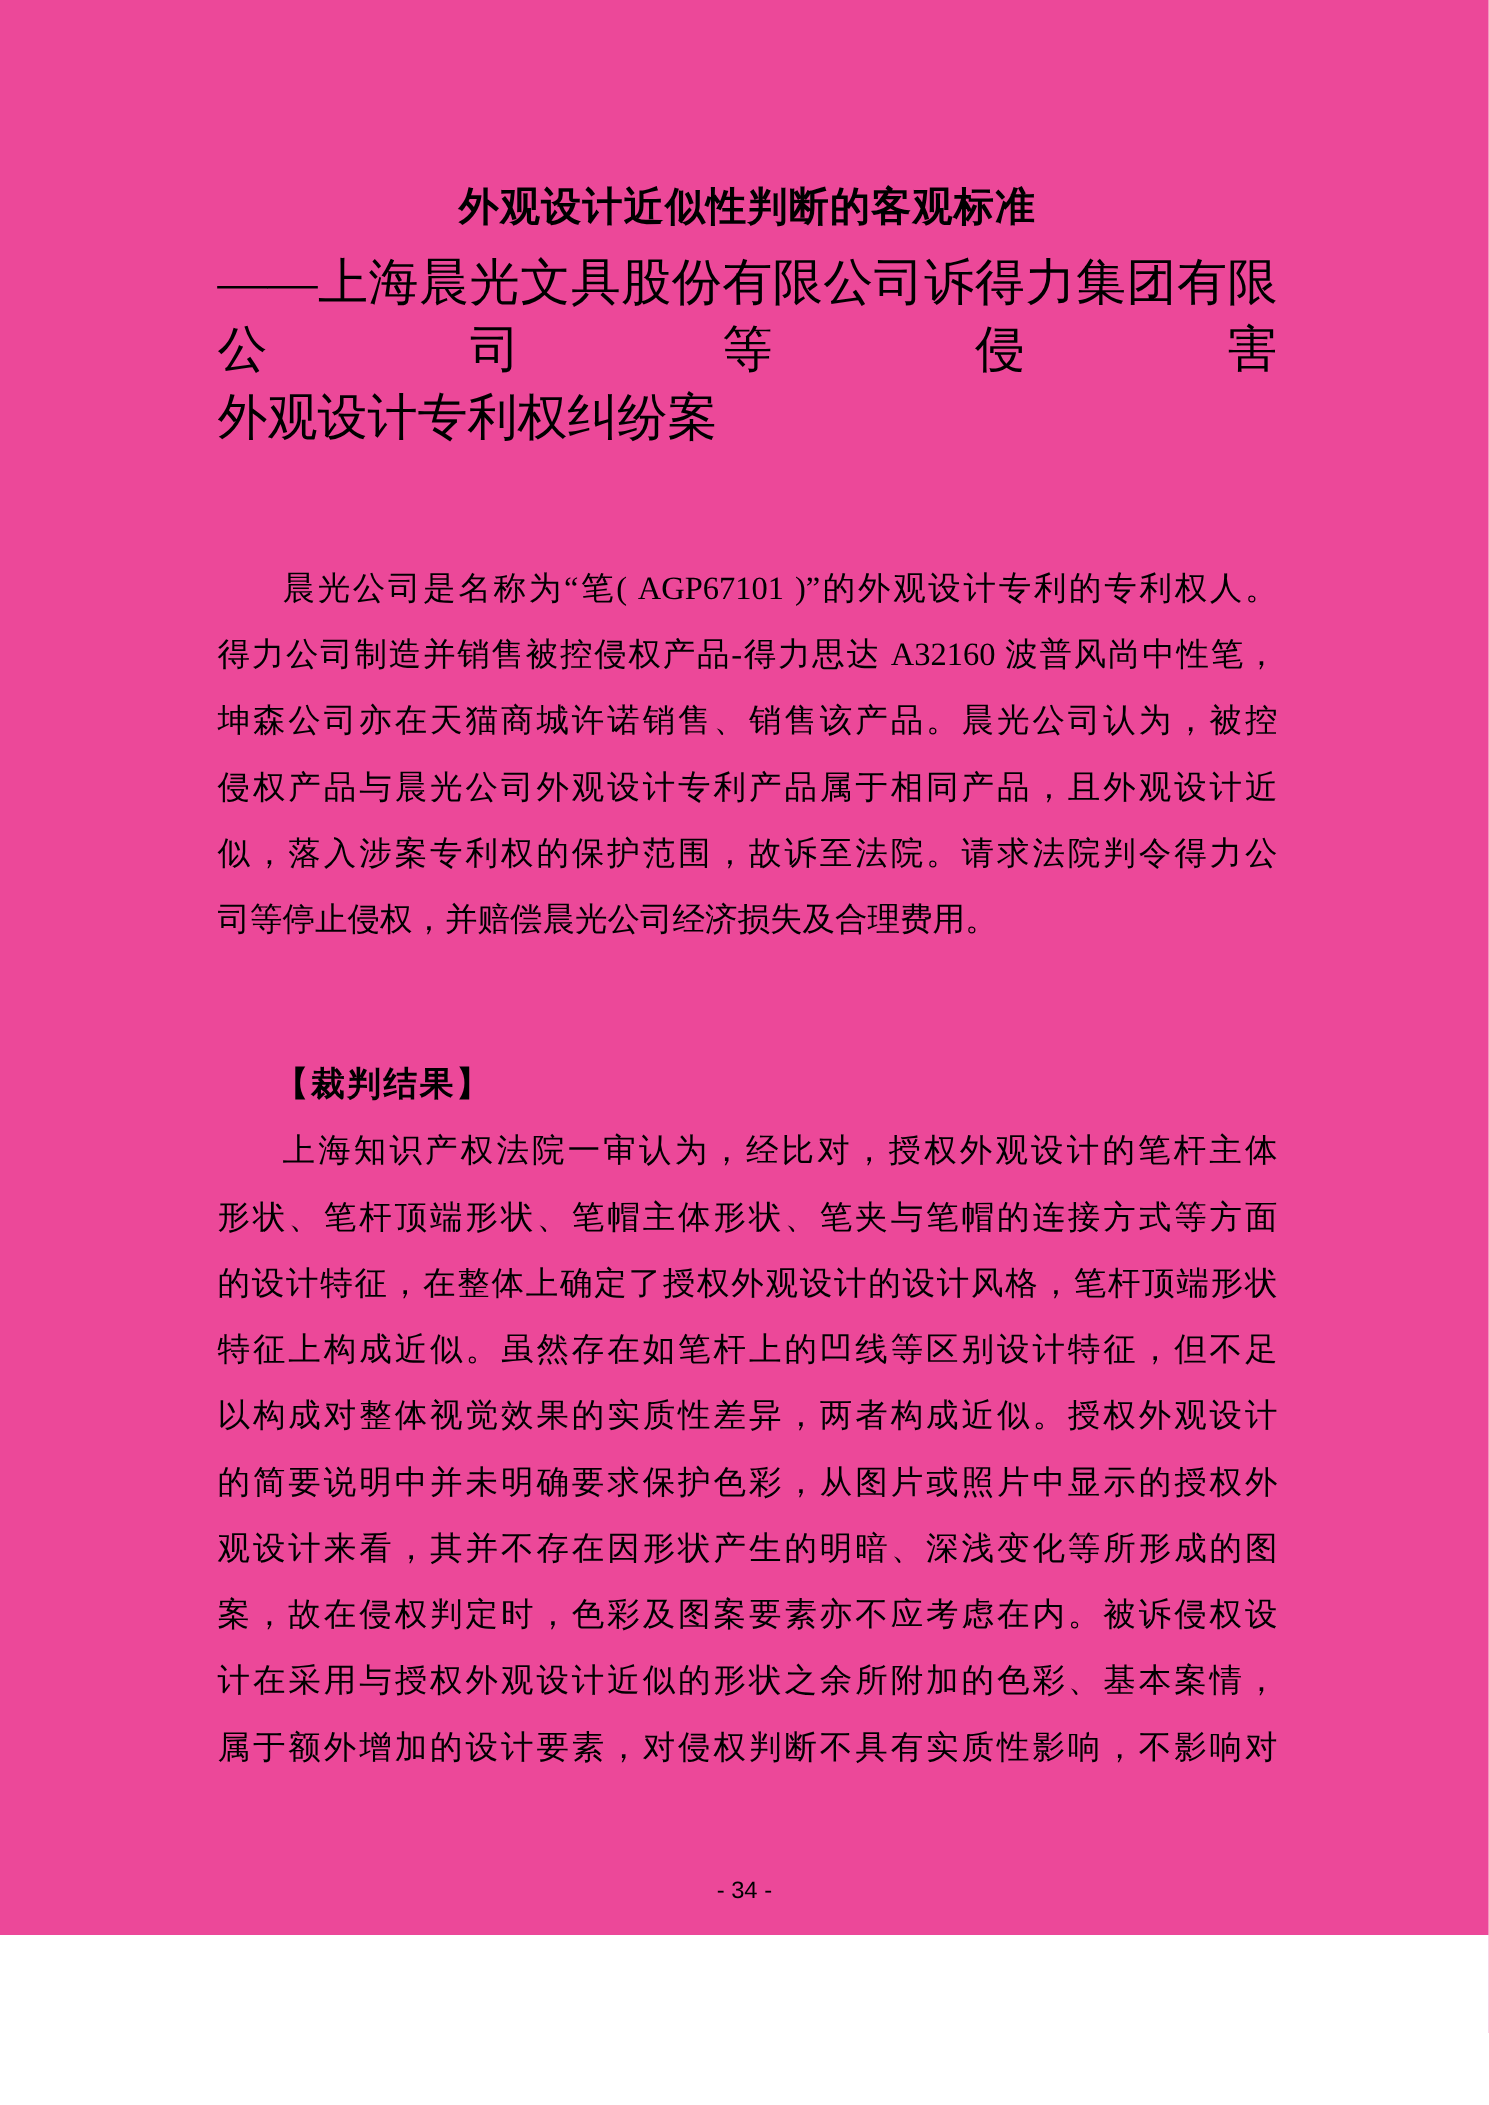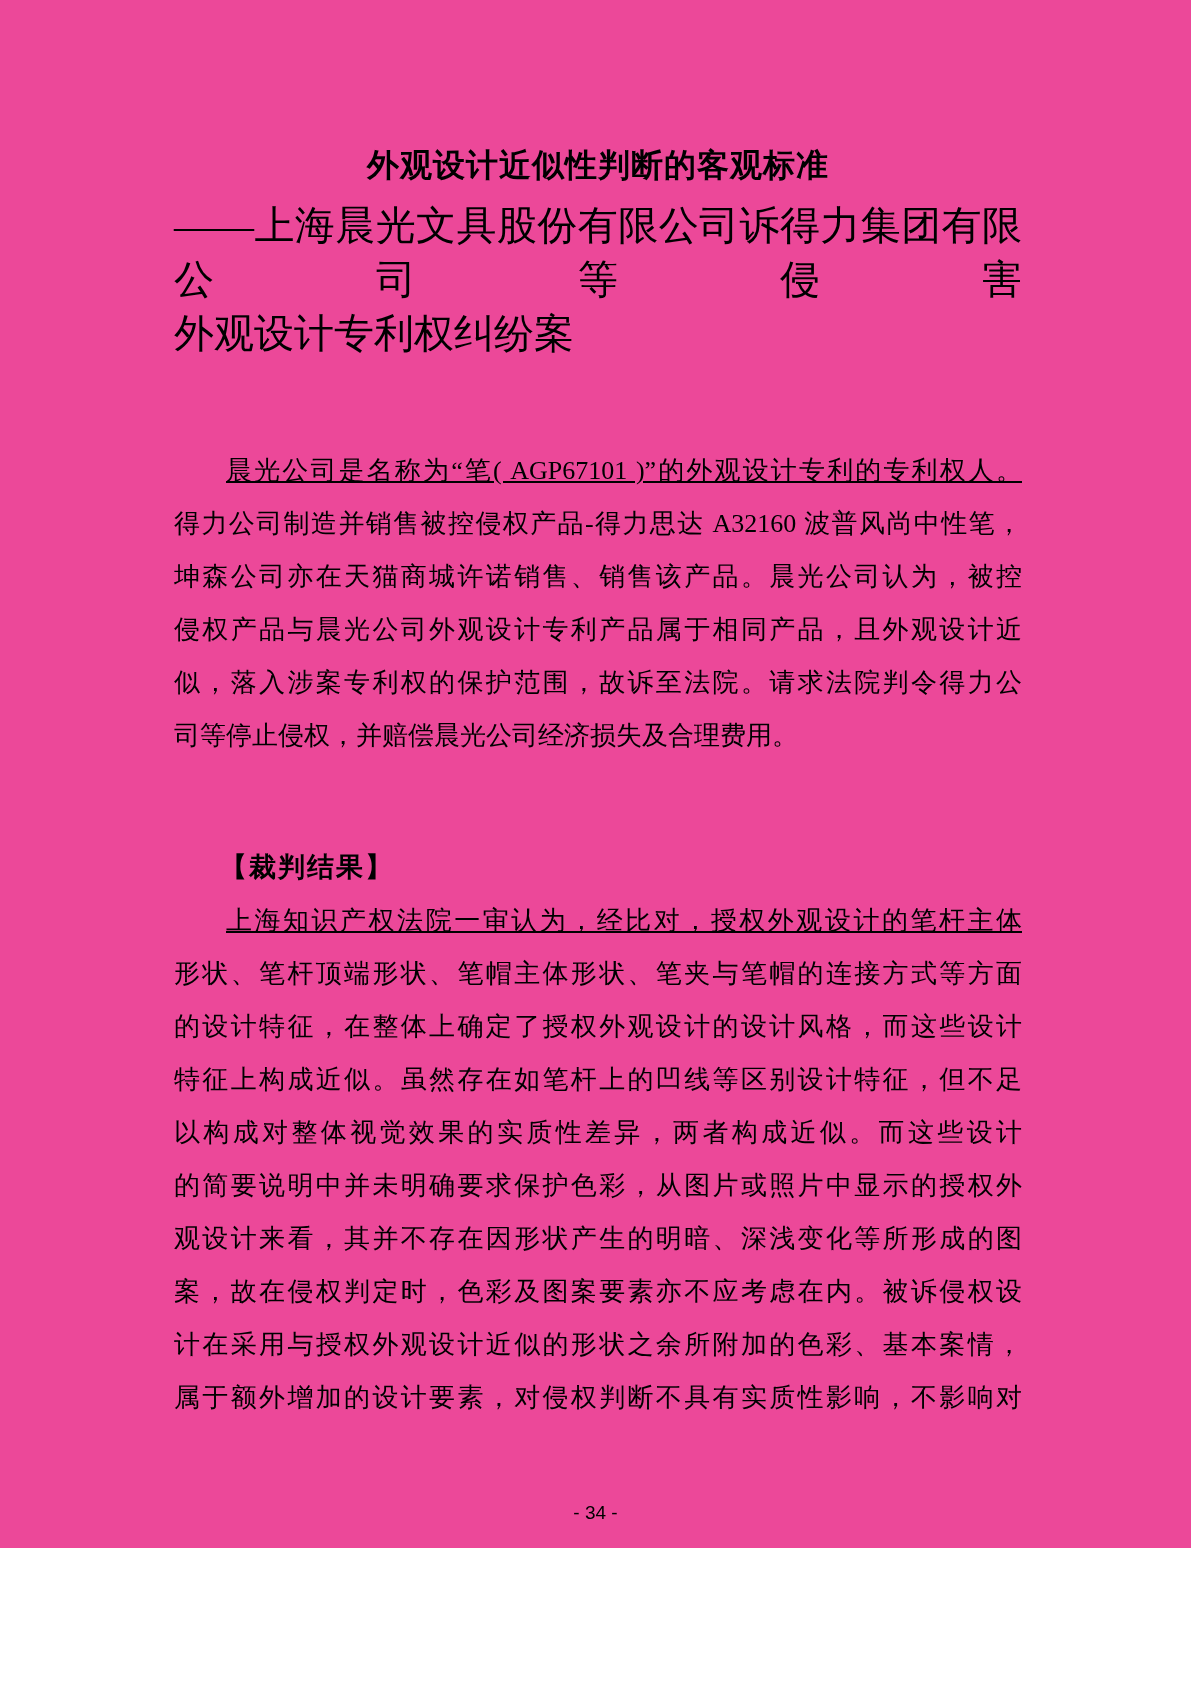--- a/index.html
+++ b/index.html
@@ -52,21 +52,21 @@
     letter-spacing: 2px;
   }
   .paragraph { margin: 0; }
   .body-line {
     font-size: 26px;
     line-height: 53px;
     text-align: justify;
     text-align-last: justify;
     white-space: normal;
   }
-  .body-line.first { text-indent: 2em; text-decoration: underline; }
+  .body-line.first { text-indent: 2em; }
   .body-line.lastline { text-align-last: left; }
   .page-footer {
     position: absolute;
     left: 0;
     right: 0;
     top: 1500px;
     text-align: center;
     font-size: 19px;
     line-height: 26px;
     font-family: "Liberation Sans", "DejaVu Sans", sans-serif;
@@ -94,23 +94,23 @@
       <div class="body-line">似，落入涉案专利权的保护范围，故诉至法院。请求法院判令得力公</div>
       <div class="body-line lastline">司等停止侵权，并赔偿晨光公司经济损失及合理费用。</div>
     </div>
   </div>
 
   <div class="section section-gap-2">
     <div class="section-heading">【裁判结果】</div>
     <div class="paragraph">
       <div class="body-line first">上海知识产权法院一审认为，经比对，授权外观设计的笔杆主体</div>
       <div class="body-line">形状、笔杆顶端形状、笔帽主体形状、笔夹与笔帽的连接方式等方面</div>
-      <div class="body-line">的设计特征，在整体上确定了授权外观设计的设计风格，而这些设计</div>
+      <div class="body-line">的设计特征，在整体上确定了授权外观设计的设计风格，笔杆顶端形状</div>
       <div class="body-line">特征上构成近似。虽然存在如笔杆上的凹线等区别设计特征，但不足</div>
-      <div class="body-line">以构成对整体视觉效果的实质性差异，两者构成近似。而这些设计</div>
+      <div class="body-line">以构成对整体视觉效果的实质性差异，两者构成近似。授权外观设计</div>
       <div class="body-line">的简要说明中并未明确要求保护色彩，从图片或照片中显示的授权外</div>
       <div class="body-line">观设计来看，其并不存在因形状产生的明暗、深浅变化等所形成的图</div>
       <div class="body-line">案，故在侵权判定时，色彩及图案要素亦不应考虑在内。被诉侵权设</div>
       <div class="body-line">计在采用与授权外观设计近似的形状之余所附加的色彩、基本案情，</div>
       <div class="body-line">属于额外增加的设计要素，对侵权判断不具有实质性影响，不影响对</div>
     </div>
   </div>
 
   <div class="page-footer">- 34 -</div>
 

